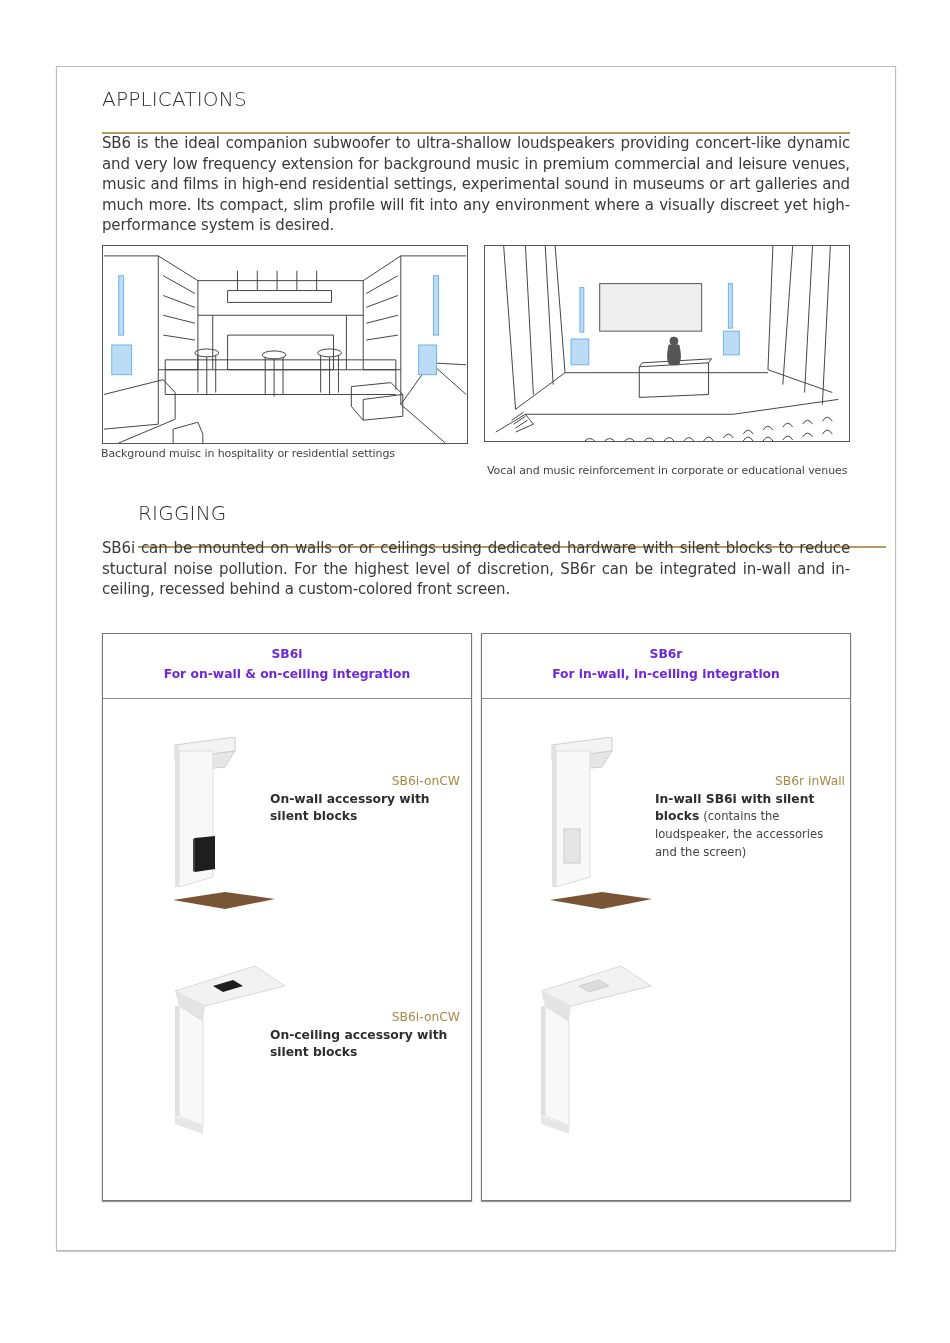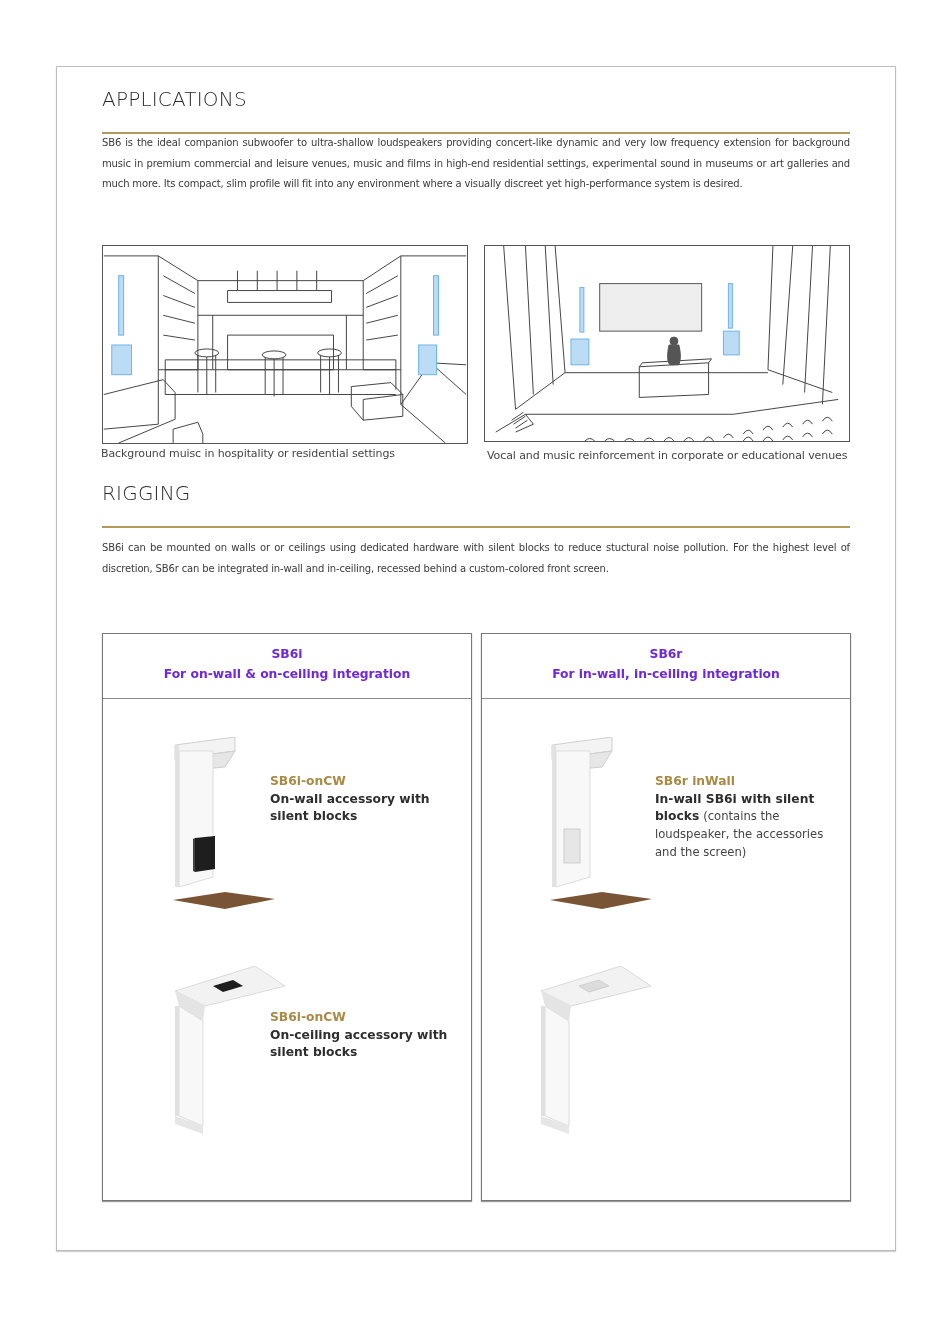--- a/index.html
+++ b/index.html
@@ -12,21 +12,21 @@
   }
 
   .section-title {
     position: absolute; left: 102px; width: 748px;
     font-family: "DejaVu Sans", sans-serif; font-weight: 300; font-size: 20px;
     letter-spacing: 0.2px; color: #2b2b2b; padding-bottom: 20px;
     border-bottom: 2px solid #b5995a; line-height: 26px;
   }
   .section-text {
     position: absolute; left: 102px; width: 748px;
-    font-size: 10px; line-height: 20.5px; color: #3a3a3a; text-align: justify;
+    font-size: 15px; line-height: 20.5px; color: #3a3a3a; text-align: justify;
     letter-spacing: -0.15px;
   }
 
   .scene {
     position: absolute; border: 1px solid #555555; background: #fff; overflow: hidden;
   }
   .scene svg { display: block; width: 100%; height: 100%; }
   .caption {
     position: absolute; font-size: 11px; color: #444; white-space: nowrap; letter-spacing: -0.1px;
   }
@@ -34,21 +34,21 @@
   .box {
     position: absolute; top: 633px; height: 568px; width: 370px;
     border: 1px solid #777777; box-shadow: 0 1px 1px #9a9a9a;
   }
   .box-header {
     height: 65px; border-bottom: 1px solid #8a8a8a; text-align: center;
     color: #6d28d9; font-weight: bold; font-size: 12.3px; line-height: 19.5px; padding-top: 11px;
   }
   .item-img { position: absolute; }
   .item-text { position: absolute; font-size: 12.3px; line-height: 17.7px; color: #2e2e2e; }
-  .item-code { color: #a88a45; font-weight: bold; display: block; }
+  .item-code { color: #a88a45; font-weight: normal; display: block; text-align: right; }
   .item-desc { font-weight: bold; color: #2e2e2e; }
   .item-note { font-weight: normal; color: #444; font-size: 11.6px; }
 </style>
 </head>
 <body>
 
 <div class="page-frame"></div>
 
 <h2 class="section-title" style="top:86px;">APPLICATIONS</h2>
 <p class="section-text" style="top:133px;">SB6 is the ideal companion subwoofer to ultra-shallow loudspeakers providing concert-like dynamic and very low frequency extension for background music in premium commercial and leisure venues, music and films in high-end residential settings, experimental sound in museums or art galleries and much more. Its compact, slim profile will fit into any environment where a visually discreet yet high-performance system is desired.</p>
@@ -116,23 +116,23 @@
 
     <path d="M100 197 q5 -5 10 0 M120 197 q5 -5 10 0 M140 197 q5 -5 10 0 M160 197 q5 -6 10 0 M180 197 q5 -7 10 0 M200 197 q5 -7 10 0 M220 197 q5 -8 10 0 M240 194 q5 -8 10 0 M260 190 q5 -8 10 0 M280 186 q5 -8 10 0 M300 183 q5 -8 10 0 M320 180 q5 -8 10 0 M340 177 q5 -8 10 0"></path>
     <path d="M260 197 q5 -8 10 0 M280 197 q5 -8 10 0 M300 196 q5 -8 10 0 M320 193 q5 -8 10 0 M340 190 q5 -8 10 0"></path>
 
     <rect x="95" y="42" width="4" height="45" fill="#bcdcf5" stroke="#6fb3e6"></rect>
     <rect x="86" y="94" width="18" height="26" fill="#bcdcf5" stroke="#6fb3e6"></rect>
     <rect x="245" y="38" width="4" height="45" fill="#bcdcf5" stroke="#6fb3e6"></rect>
     <rect x="240" y="86" width="16" height="24" fill="#bcdcf5" stroke="#6fb3e6"></rect>
   </svg>
 </div>
-<div class="caption" style="left:487px; top:449px;">Vocal and music reinforcement in corporate or educational venues</div>
-
-<h2 class="section-title" style="top:480px;">RIGGING</h2>
+<div class="caption" style="left:487px; top:464px;">Vocal and music reinforcement in corporate or educational venues</div>
+
+<h2 class="section-title" style="top:500px;margin-left:36px;">RIGGING</h2>
 <p class="section-text" style="top:538px;">SB6i can be mounted on walls or or ceilings using dedicated hardware with silent blocks to reduce stuctural noise pollution. For the highest level of discretion, SB6r can be integrated in-wall and in-ceiling, recessed behind a custom-colored front screen.</p>
 
 <div class="box" style="left:102px;">
   <div class="box-header">
     <div>SB6i</div>
     <div>For on-wall &amp; on-ceiling integration</div>
   </div>
 
   <div class="item-img" style="left:62px; top:103px; width:120px; height:172px;">
     <svg viewBox="0 0 120 172" width="120" height="172">

